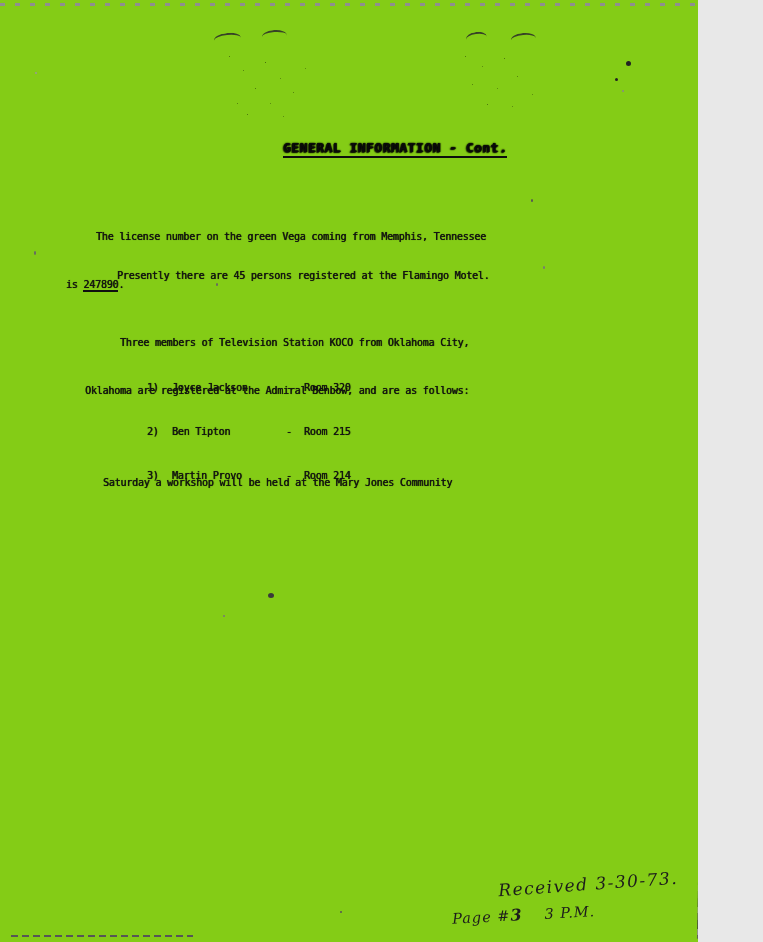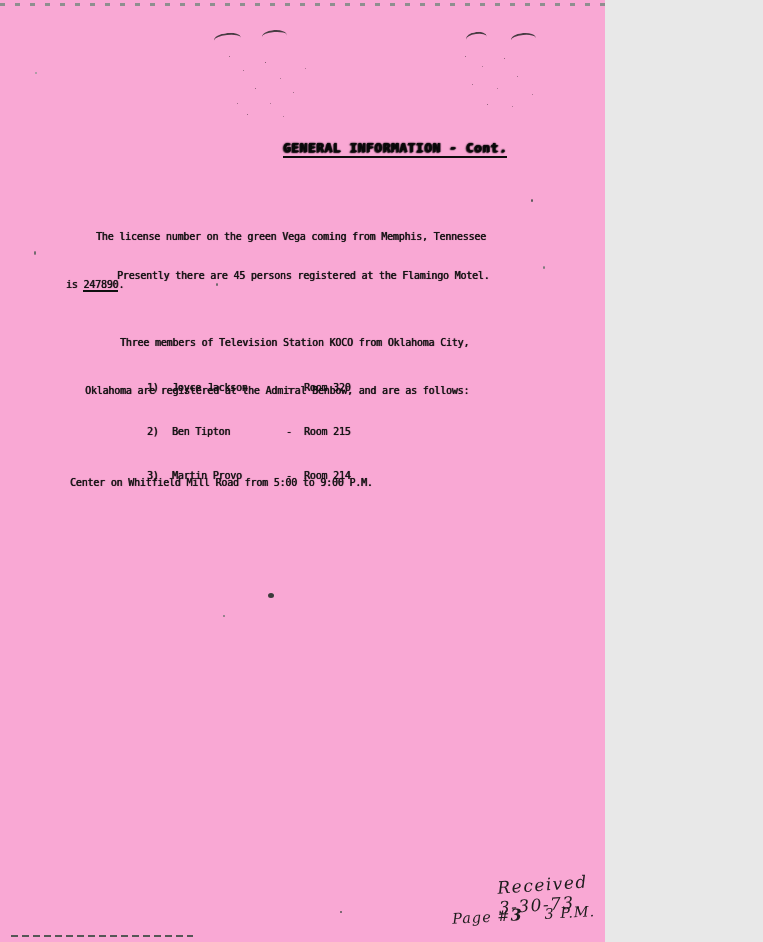--- a/index.html
+++ b/index.html
@@ -1,19 +1,19 @@
 <!DOCTYPE html>
 <html><head>
 <meta charset="utf-8">
 <style>
   html,body { margin:0; padding:0; background:#e8e8e8; }
   .page {
     position:relative;
-    width:605px; height:942px;
-    background:#f9a8d4;
+    width:698px; height:942px;
+    background:#84cc16;
     overflow:hidden;
     font-family:"DejaVu Sans Mono", monospace;
     color:#141414;
   }
 
   
   .perforation-top {
     position:absolute; left:0; top:3px; width:763px; height:3px;
     background:repeating-linear-gradient(90deg,#8f8f8f 0 5px,transparent 5px 15px);
   }
@@ -166,19 +166,19 @@
     </div>
     <div class="roster-row">
       <span class="col-num">3)</span>
       <span class="col-name">Martin Provo</span>
       <span class="col-dash">-</span>
       <span class="col-room">Room 214</span>
     </div>
   </div>
 
   <div class="typed p-workshop">
-    <div class="line2">Center on Whitfield Mill Road from 5:00 to 9:00 P.M.</div>
+    <div class="line1">Saturday a workshop will be held at the Mary Jones Community</div>
   </div>
 
   <div class="handwriting hw-received">Received 3-30-73.</div>
   <div class="handwriting hw-pageline"><span>Page #</span><span class="page-num">3</span><span class="time">3 P.M.</span></div>
 
 </div>
 
 </body></html>

